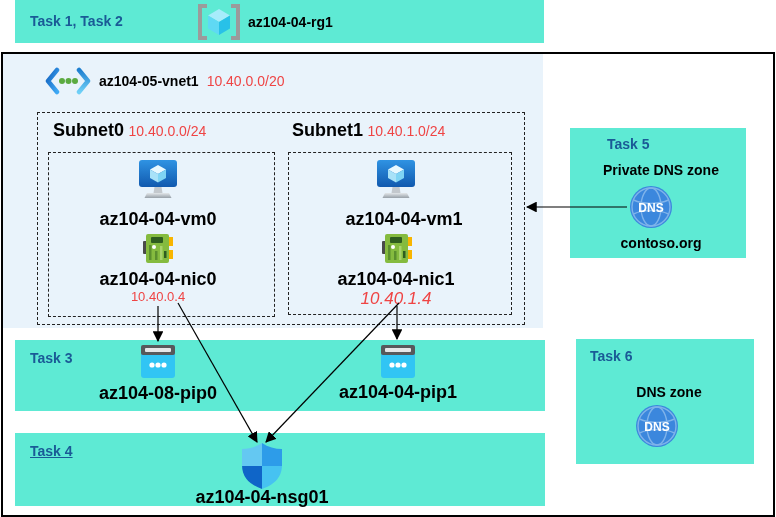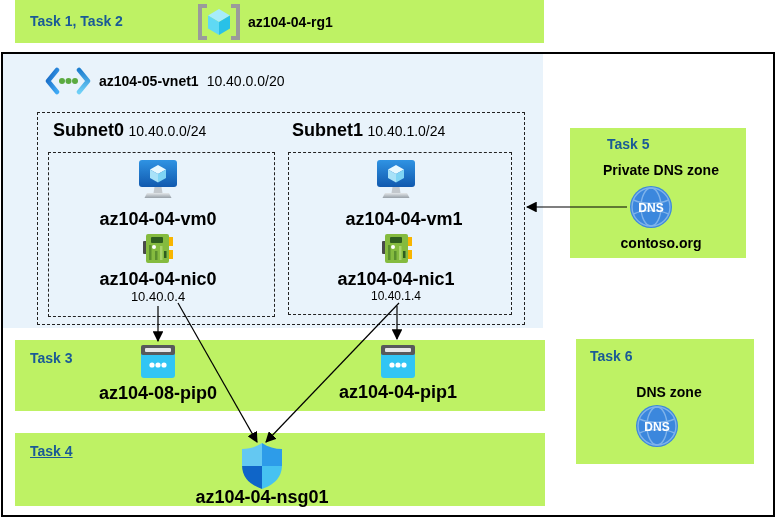--- a/index.html
+++ b/index.html
@@ -1,25 +1,25 @@
 <!DOCTYPE html>
 <html><head>
 <meta charset="utf-8">
 <style>
   html,body{margin:0;padding:0;background:#fff;}
   #canvas{
     position:relative;width:776px;height:517px;background:#fff;overflow:hidden;
     font-family:"Liberation Sans","DejaVu Sans",sans-serif;color:#000;
   }
   .abs{position:absolute;}
-  .band{background:#bef264;}
+  .band{background:#5eead4;}
   .task-lbl{color:#1a5a96;font-weight:700;font-size:14px;line-height:16px;}
   .name-lbl{font-weight:700;font-size:18px;line-height:16px;}
   .big-lbl{font-weight:700;font-size:14px;line-height:18px;}
-  .sec{color:#000000;font-weight:400;}
+  .sec{color:#ef4444;font-weight:400;}
   .ctr{text-align:center;}
   .dashed{border:1px dashed #222;}
   #main-box{border:2px solid #000;background:#fff;}
   #vnet-region{background:#e9f3fb;}
   .hdr-row{display:flex;align-items:center;gap:8px;}
   svg{display:block;}
   #overlay{pointer-events:none;}
 </style>
 </head>
 <body>
@@ -142,21 +142,21 @@
       <rect x="3" y="2" width="23" height="29" rx="2" fill="#85bb3f"></rect>
       <rect x="8" y="5" width="12" height="6" rx="1" fill="#2f5d1f"></rect>
       <rect x="6" y="13" width="2.5" height="15" fill="#5b8f2e"></rect>
       <rect x="12" y="19" width="2.5" height="9" fill="#5b8f2e"></rect>
       <rect x="17" y="14" width="2.5" height="14" fill="#a9d36b"></rect>
       <rect x="21" y="19" width="2.5" height="7" fill="#2f5d1f"></rect>
       <circle cx="11" cy="15" r="2" fill="#ffffff"></circle>
     </svg>
   </div>
   <div class="abs ctr name-lbl" style="left:316px;top:271px;width:160px;">az104-04-nic1</div>
-  <div class="abs ctr sec" style="left:316px;top:289px;width:160px;font-size:12px;">10.40.1.4</div>
+  <div class="abs ctr sec" style="left:316px;top:289px;width:160px;font-size:17px;font-style:italic;">10.40.1.4</div>
 
   <div class="abs band" style="left:15px;top:340px;width:530px;height:71px;">
     <div class="abs task-lbl" style="left:15px;top:10px;">Task 3</div>
   </div>
 
   <div class="abs" style="left:141px;top:345px;">
     <svg width="34" height="33" viewBox="0 0 34 33">
       <rect x="0" y="4" width="34" height="29" rx="3" fill="#31c5f4"></rect>
       <rect x="0" y="0" width="34" height="10" rx="2" fill="#57595b"></rect>
       <rect x="4" y="3" width="26" height="4" rx="1" fill="#e6e7e8"></rect>

